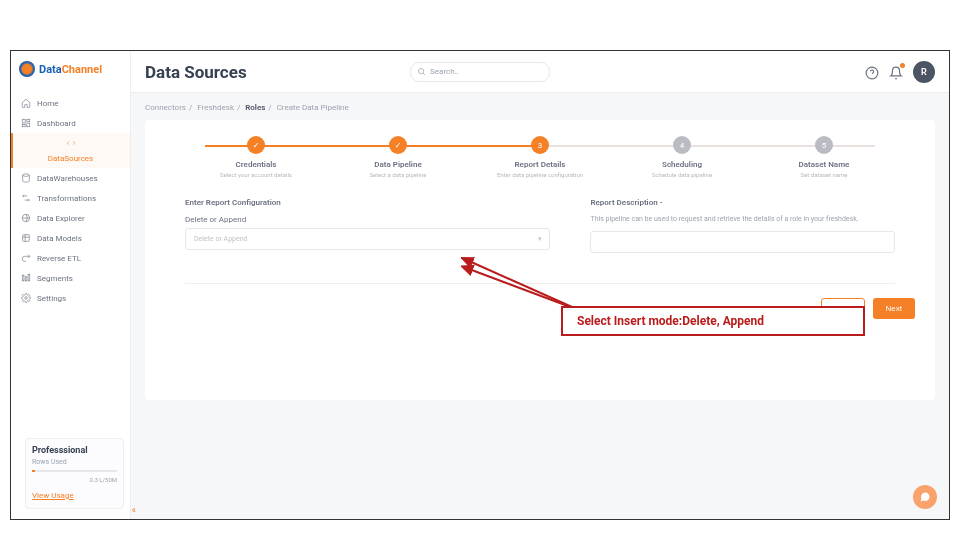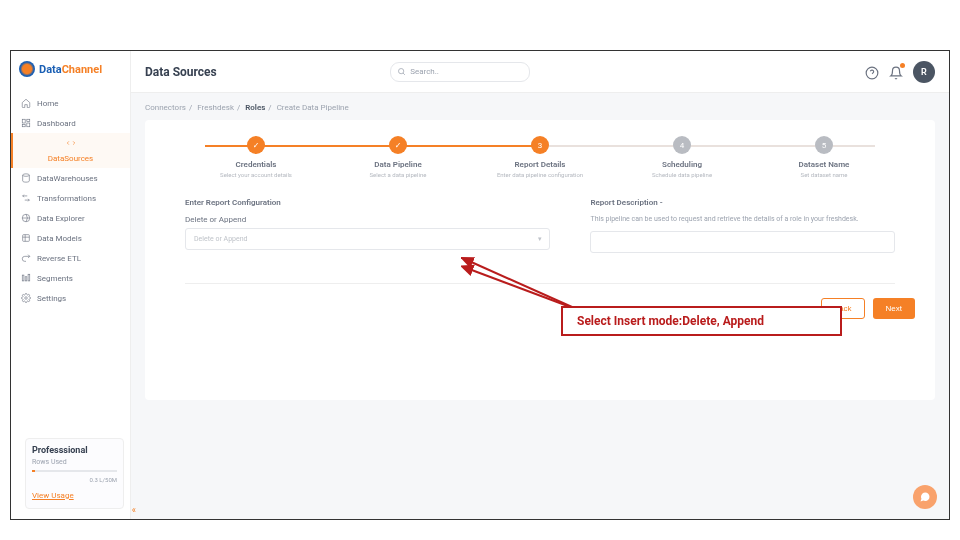--- a/index.html
+++ b/index.html
@@ -17,21 +17,21 @@
   .nav-icon svg { width: 10px; height: 10px; stroke: currentColor; fill: none; stroke-width: 1.5; }
   .plan-box { position: absolute; bottom: 10px; left: 14px; right: 6px; border: 1px solid #eee; border-radius: 4px; padding: 6px; background: #fcfcfe; }
   .plan-title { font-size: 9px; font-weight: 700; color: #374151; }
   .plan-sub { font-size: 7px; color: #9ca3af; margin-top: 3px; }
   .plan-bar { height: 2px; background: #e5e7eb; margin: 4px 0; position: relative; }
   .plan-bar::after { content:''; position:absolute; left:0; top:0; height:100%; width:3%; background:#f58026; }
   .plan-val { font-size: 6px; color: #9ca3af; text-align: right; }
   .plan-link { font-size: 8px; color: #f58026; text-decoration: underline; margin-top: 4px; display: inline-block; }
   .collapse { position: absolute; bottom: 4px; right: -6px; font-size: 9px; color: #f58026; }
   .header { position: absolute; top: 0; left: 120px; right: 0; height: 42px; background: #fff; border-bottom: 1px solid #eee; display: flex; align-items: center; padding: 0 14px; gap: 12px; }
-  .header-title { font-size: 12px; font-weight: 700; color: #374151; }
+  .header-title { font-size: 17px; font-weight: 700; color: #374151; }
   .search-box { margin-left: auto; margin-right: auto; width: 140px; height: 20px; border: 1px solid #e5e7eb; border-radius: 9px; display: flex; align-items: center; padding: 0 6px; gap: 4px; color: #9ca3af; font-size: 8px; }
   .header-icons { margin-left: auto; display: flex; align-items: center; gap: 10px; }
   .header-icons .hicon { width: 14px; height: 14px; color: #6b7280; position: relative; }
   .bell-dot { position:absolute; top:-2px; right:-2px; width:5px; height:5px; background:#f58026; border-radius:50%; }
   .avatar { width: 22px; height: 22px; border-radius: 50%; background: #4b5563; color: #fff; display: flex; align-items: center; justify-content: center; font-size: 9px; font-weight: 600; }
   .content { position: absolute; top: 42px; left: 120px; right: 0; bottom: 0; padding: 10px 14px 0 14px; overflow: hidden; }
   .breadcrumb { font-size: 8px; color: #9ca3af; margin-bottom: 8px; }
   .breadcrumb .crumb { cursor: pointer; }
   .breadcrumb .sep { margin: 0 3px; }
   .breadcrumb .strong { color: #4b5563; font-weight: 600; }
@@ -260,20 +260,20 @@
 
   <svg class="arrow-svg" style="top:200px; left:450px;" width="130" height="70">
     <defs>
         <marker id="ah" markerWidth="8" markerHeight="8" refX="2" refY="3" orient="auto">
           <path d="M0,0 L0,6 L7,3 z" fill="#b91c1c"></path>
         </marker>
       </defs>
     <line x1="120" y1="60" x2="8" y2="10" stroke="#b91c1c" stroke-width="2" marker-end="url(#ah)"></line>
     <line x1="120" y1="60" x2="8" y2="18" stroke="#b91c1c" stroke-width="2" marker-end="url(#ah)"></line>
   </svg>
-  <div class="annotation" style="top:255px; left:550px; width:281px;">Select Insert mode:Delete, Append</div>
+  <div class="annotation" style="top:255px; left:550px; width:304px;">Select Insert mode:Delete, Append</div>
 
   <div class="chat-fab">
     <svg width="12" height="12" viewBox="0 0 24 24" fill="#fff">
         <path d="M21 11.5a8.38 8.38 0 0 1-8.5 8.5 8.5 8.5 0 0 1-3.9-.9L3 21l1.9-5.6A8.38 8.38 0 0 1 4 11.5a8.5 8.5 0 0 1 17 0z"></path>
       </svg>
   </div>
 </div>
 
 </body></html>

